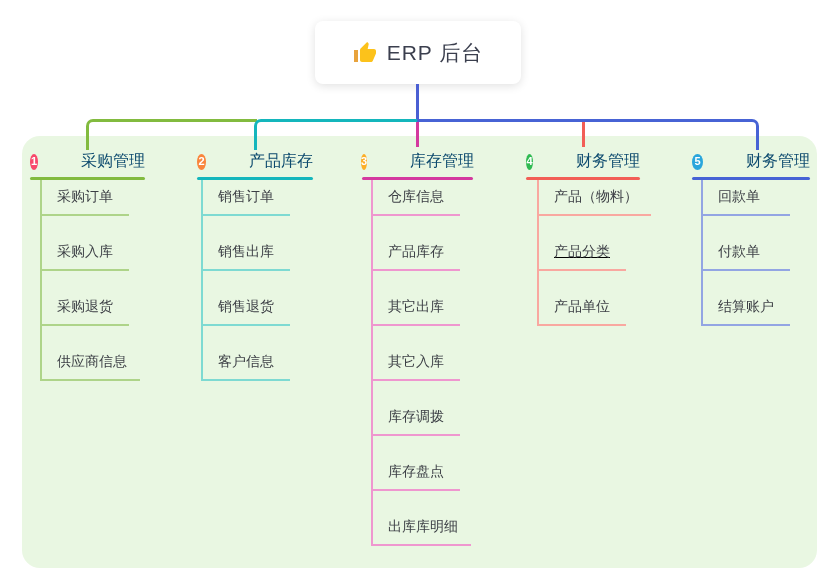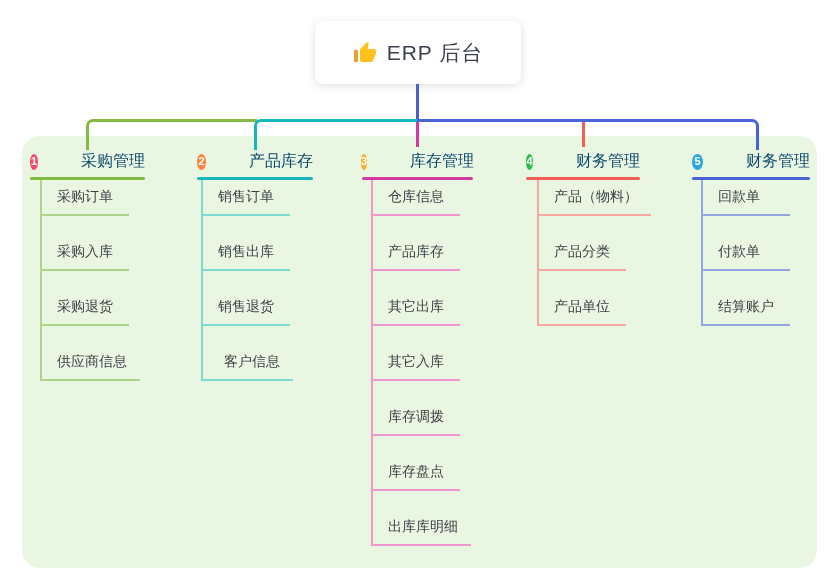--- a/index.html
+++ b/index.html
@@ -81,21 +81,21 @@
         <div class="children" style="margin-left: 4px; border-left: 2px solid rgb(126, 218, 210);">
           <div class="child-row first" style="border-bottom-color: rgb(126, 218, 210);">
             <span>销售订单</span>
           </div>
           <div class="child-row" style="border-bottom-color: rgb(126, 218, 210);">
             <span>销售出库</span>
           </div>
           <div class="child-row" style="border-bottom-color: rgb(126, 218, 210);">
             <span>销售退货</span>
           </div>
-          <div class="child-row" style="border-bottom-color: rgb(126, 218, 210); padding-left: 6px;">
+          <div class="child-row" style="border-bottom-color: rgb(126, 218, 210);">
             <span>客户信息</span>
           </div>
         </div>
       </div>
       <div class="branch" style="left: 362px; width: 111px;">
         <div class="branch-header">
           <span class="badge" style="background: rgb(252, 174, 39);">3</span>
           <span class="branch-title-text">库存管理</span>
         </div>
         <div class="branch-underline" style="background: rgb(212, 57, 159);"></div>
@@ -126,21 +126,21 @@
       <div class="branch" style="left: 526px; width: 114px;">
         <div class="branch-header">
           <span class="badge" style="background: rgb(48, 186, 82);">4</span>
           <span class="branch-title-text">财务管理</span>
         </div>
         <div class="branch-underline" style="background: rgb(242, 94, 86);"></div>
         <div class="children" style="margin-left: 11px; border-left: 2px solid rgb(249, 168, 160);">
           <div class="child-row first" style="border-bottom-color: rgb(249, 168, 160);">
             <span>产品（物料）</span>
           </div>
-          <div class="child-row" style="border-bottom-color: rgb(249, 168, 160);">
+          <div class="child-row" style="border-bottom-color: rgb(249, 168, 160); text-decoration: underline;">
             <span>产品分类</span>
           </div>
           <div class="child-row" style="border-bottom-color: rgb(249, 168, 160);">
             <span>产品单位</span>
           </div>
         </div>
       </div>
       <div class="branch" style="left: 692px; width: 118px;">
         <div class="branch-header">
           <span class="badge" style="background: rgb(42, 166, 220);">5</span>

